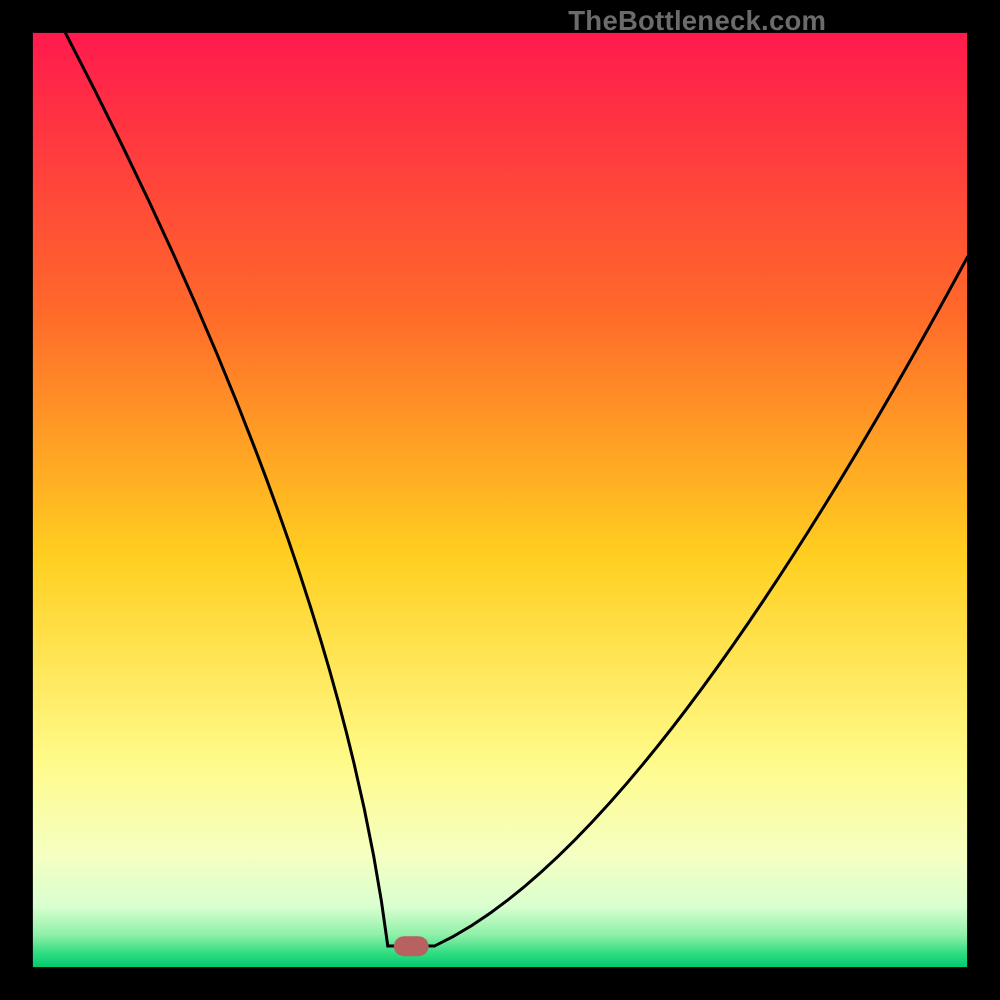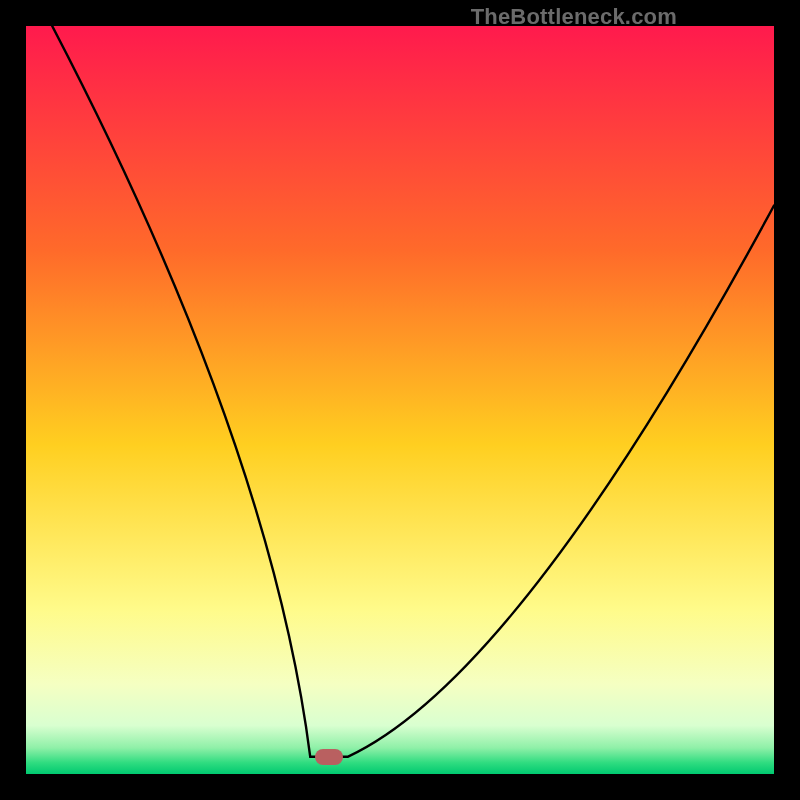--- a/index.html
+++ b/index.html
@@ -11,21 +11,20 @@
     font-family: Arial, Helvetica, sans-serif;
     overflow: hidden;
   }
   .frame {
     position: absolute;
     left: 0;
     top: 0;
     width: 673px;
     height: 800px;
     background: #000;
-    padding-left: 16px;
   }
   .plot {
     position: absolute;
     left: 26px;
     top: 26px;
     width: 748px;
     height: 748px;
     overflow: hidden;
   }
   .watermark {

